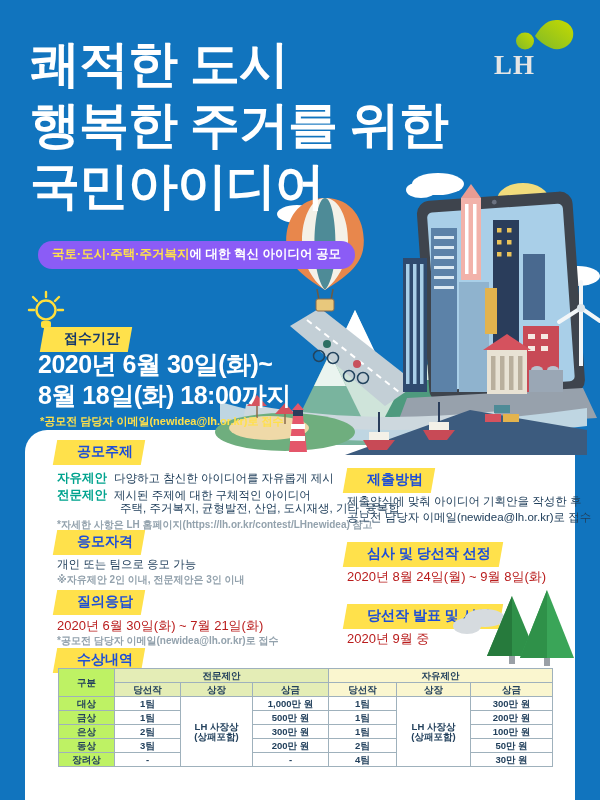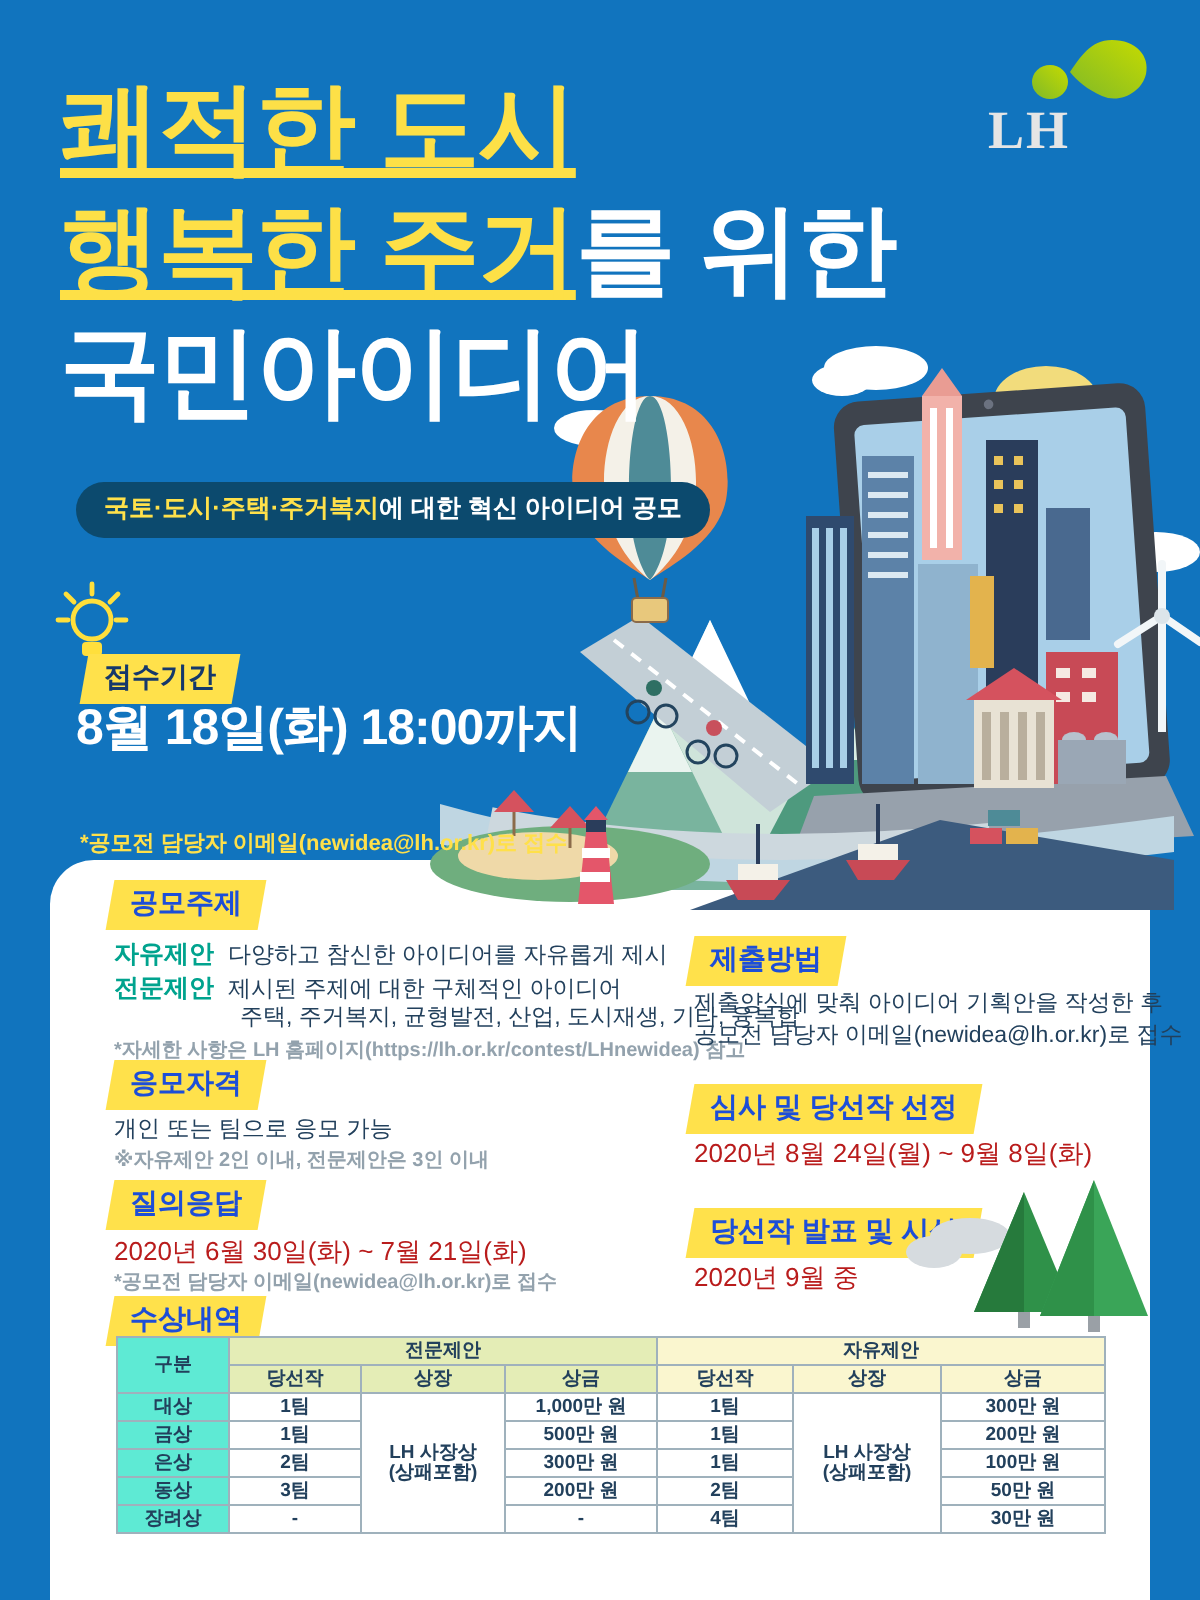--- a/index.html
+++ b/index.html
@@ -6,52 +6,52 @@
   .poster{
     position:relative;width:600px;height:800px;overflow:hidden;
     background:#1174BE;
     font-family:"Liberation Sans","DejaVu Sans",sans-serif;
   }
   
   .lh-logo{position:absolute;top:14px;right:18px;width:92px;z-index:5;}
   .lh-logo svg{display:block;margin-left:16px;}
   .lh-text{color:#e5e5e5;font-weight:900;font-size:27px;letter-spacing:1px;margin-top:-6px;padding-left:4px;font-family:Liberation Serif, serif;}
   .title{position:absolute;left:30px;top:34px;z-index:4;font-weight:900;font-size:50px;line-height:61px;letter-spacing:-1px;}
-  .t-yellow{color:#fde047;text-decoration:underline;}
+  .t-yellow{color:#ffffff;}
   .t-white{color:#FFFFFF;}
   .red-badge{
     position:absolute;left:38px;top:241px;z-index:4;
-    background:#0c4a6e;color:#fff;border-radius:14px;
+    background:#8b5cf6;color:#fff;border-radius:14px;
     padding:5px 14px 6px;font-size:12.5px;font-weight:800;white-space:nowrap;
   }
   .red-badge .hl{color:#FFE14B;}
   
   .bulb{position:absolute;left:24px;top:288px;z-index:4;}
   .hl-badge{position:relative;display:inline-block;padding:3px 10px 4px;font-size:14px;font-weight:800;color:#1d4ed8;white-space:nowrap;}
   .hl-badge::before{content:"";position:absolute;inset:0;background:#FFE14B;transform:skewX(-10deg);}
-  .hl-badge>span{position:relative;}
+  .hl-badge>span{position:relative;margin-left:12px;}
   .period-badge{position:absolute;left:42px;top:327px;z-index:4;}
   .period-badge .hl-badge{color:#15386B;}
   .period-dates{position:absolute;left:38px;top:349px;z-index:4;color:#fff;font-weight:900;font-size:25px;line-height:31px;letter-spacing:-0.5px;}
   .period-note{position:absolute;left:40px;top:414px;z-index:4;color:#FFE04A;font-size:11px;font-weight:700;}
   
   .city-illu{position:absolute;left:185px;top:158px;width:415px;height:297px;z-index:3;}
   
   .white-panel{position:absolute;left:25px;top:430px;width:550px;height:370px;background:#fff;border-radius:22px 22px 0 0;z-index:2;}
   .sec{position:absolute;white-space:nowrap;}
   .row-lbl{color:#00A38E;font-weight:800;font-size:12.5px;margin-right:7px;}
   .row-txt{color:#22405C;font-weight:400;font-size:11.5px;}
   .sub-note{color:#93A2AD;font-weight:600;font-size:10px;}
   .date-txt{color:#b91c1c;font-weight:400;font-size:13px;}
   .trees{position:absolute;left:420px;top:158px;}
   
   .prize-wrap{position:absolute;left:33px;top:238px;}
   table.prize{border-collapse:collapse;width:494px;table-layout:fixed;font-size:9.5px;color:#22405C;}
   table.prize td{border:1px solid #9FB1BC;text-align:center;padding:0;height:13px;line-height:1.05;font-weight:600;}
-  td.c-label{background:#5eead4;font-weight:800;}
+  td.c-label{background:#bef264;font-weight:800;}
   td.g-pro{background:#E4EDB6;font-weight:800;}
   td.g-free{background:#FAF6CF;font-weight:800;}
   td.merged{line-height:1.25;}
   .tnote{position:absolute;left:33px;top:342px;color:#93A2AD;font-size:10px;font-weight:600;white-space:nowrap;}
 </style>
 </head>
 <body>
 
 <div class="poster">
 
@@ -90,20 +90,21 @@
         <line x1="34" y1="22" x2="39" y2="22"></line>
       </g>
       <rect x="17" y="33" width="10" height="7" rx="2" fill="#FFDF3C"></rect>
     </svg>
   </div>
 
   <div class="period-badge">
     <span class="hl-badge"><span>접수기간</span></span>
   </div>
   <div class="period-dates">
+    <div>2020년 6월 30일(화)~</div>
     <div>8월 18일(화) 18:00까지</div>
   </div>
   <div class="period-note">*공모전 담당자 이메일(newidea@lh.or.kr)로 접수</div>
 
   <svg class="city-illu" viewBox="0 0 415 297">
 
     <g fill="#FFFFFF">
       <ellipse cx="253" cy="26" rx="26" ry="11"></ellipse>
         <ellipse cx="236" cy="32" rx="15" ry="8"></ellipse>
     </g>

